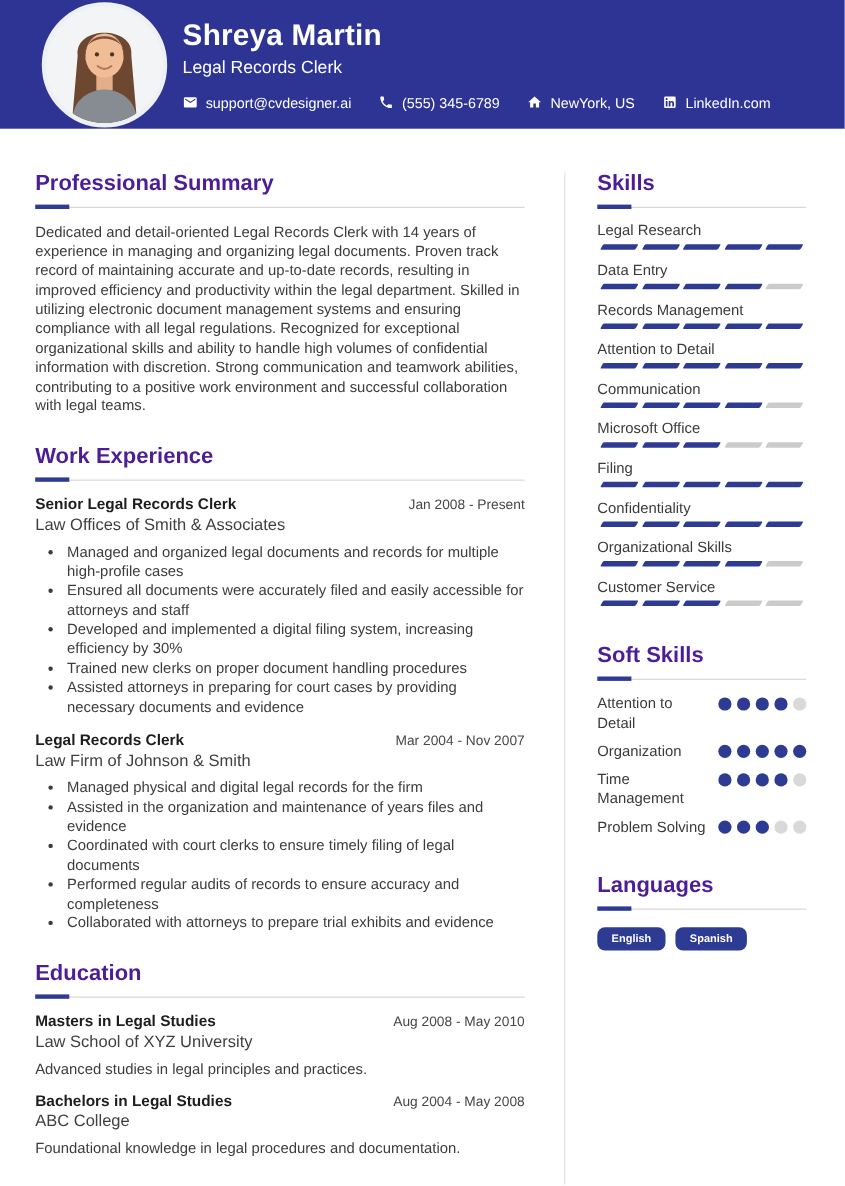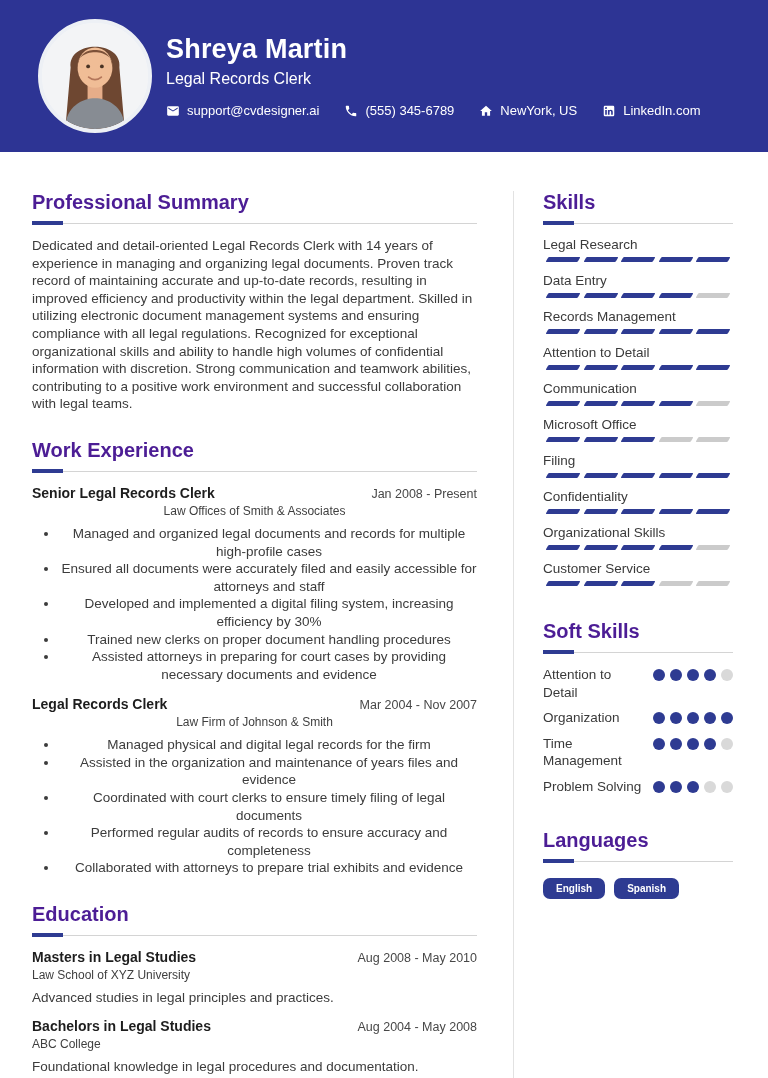--- a/index.html
+++ b/index.html
@@ -11,21 +11,21 @@
   }
   *{margin:0;padding:0;box-sizing:border-box;}
   html,body{background:#fff;}
   body{
     width:768px;height:1078px;overflow:hidden;
     font-family:"Liberation Sans", sans-serif;
     color:#3c3c3c;
   }
   
   .header{
-    height:152px;background:var(--header-bg);
+    height:117px;background:var(--header-bg);
     display:flex;align-items:center;padding-left:38px;
   }
   .avatar{
     width:114px;height:114px;border-radius:50%;
     border:4px solid #edf0f5;overflow:hidden;flex-shrink:0;
     background:#f5f6f8;
   }
   .avatar svg{display:block;width:100%;height:100%;}
   .header-text{margin-left:14px;color:#fff;}
   .name{font-size:27px;font-weight:700;letter-spacing:.2px;}
@@ -37,25 +37,25 @@
   .page-body{display:flex;padding:39px 0 30px 32px;}
   .col-left{width:445px;}
   .divider{width:1px;background:#e2e2e2;margin-left:36px;margin-right:29px;align-self:stretch;}
   .col-right{width:190px;}
   .section{margin-bottom:26px;}
   .section-heading{font-size:20px;font-weight:700;color:#4c1d95;}
   .rule{position:relative;height:1px;background:var(--rule-gray);margin:9px 0 13px;}
   .rule::before{content:"";position:absolute;left:0;top:-2px;width:31px;height:4px;background:var(--accent);}
   .summary-text{font-size:13.5px;line-height:17.6px;color:#3c3c3c;}
   
-  .job{margin-bottom:13px;text-align:center;}
+  .job{margin-bottom:13px;}
   .row-between{display:flex;justify-content:space-between;align-items:baseline;}
   .item-title{font-size:14px;font-weight:700;color:#1d1d1d;}
   .item-dates{font-size:12.5px;color:#474747;}
-  .item-sub{font-size:12px;color:#3f3f3f;margin-top:3px;}
+  .item-sub{font-size:15px;color:#3f3f3f;margin-top:3px;}
   .bullets{margin-top:7px;padding-left:27px;}
   .bullets li{font-size:13.5px;line-height:17.6px;color:#3c3c3c;padding-left:2px;}
   .edu-item{margin-bottom:13px;}
   .edu-desc{font-size:13.5px;color:#3c3c3c;margin-top:8px;}
   
   .skill-item{margin-bottom:11px;}
   .skill-label{font-size:13.5px;color:#3a3a3a;margin-bottom:5px;}
   .skill-bar{display:flex;gap:6px;padding:0 4px;}
   .seg{flex:1;height:5px;transform:skewX(-30deg);border-radius:1px;}
   .seg.filled{background:var(--accent);}

